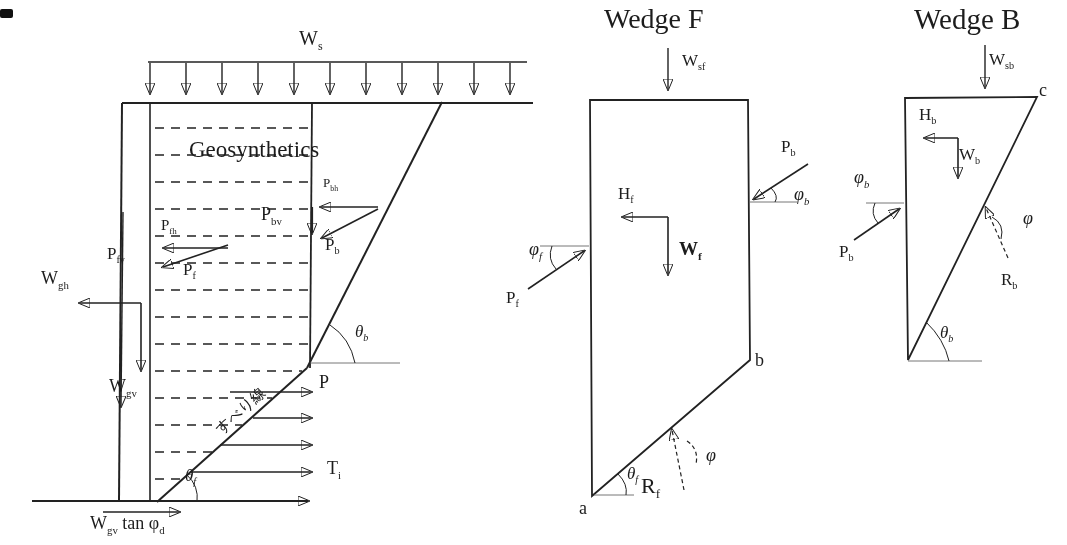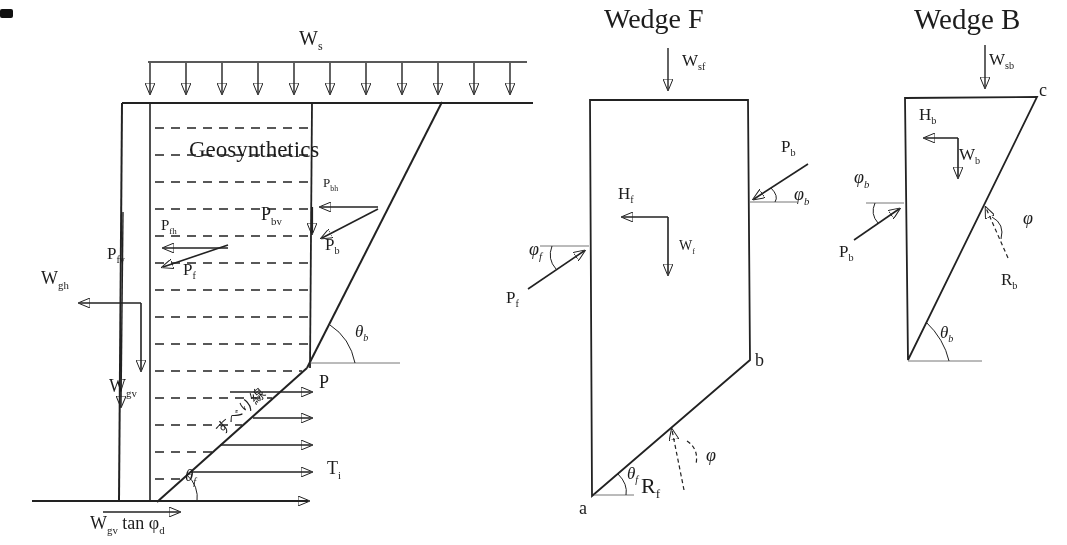--- a/index.html
+++ b/index.html
@@ -140,21 +140,21 @@
       <div class="lbl" style="left: 325px; top: 236px; font-size: 17px;"><span>P</span><sub>b</sub></div>
       <div class="lbl it" style="left: 355px; top: 323px; font-size: 17px;"><span>θ</span><sub>b</sub></div>
       <div class="lbl" style="left: 319px; top: 373px; font-size: 18px;"><span>P</span></div>
       <div class="lbl" style="left: 327px; top: 459px; font-size: 18px; font-family: Liberation Serif, serif;"><span>T</span><sub>i</sub></div>
       <div class="lbl it" style="left: 185px; top: 467px; font-size: 17px;"><span>θ</span><sub>f</sub></div>
       <div class="lbl" style="left: 90px; top: 514px; font-size: 18px;"><span>W</span><sub>gv</sub><span> tan φ</span><sub>d</sub></div>
       <div class="lbl" style="left: 218px; top: 424px; font-size: 15px; transform: rotate(-42deg); transform-origin: left center;"><span>すべり線</span></div>
       <div class="lbl" style="left: 604px; top: 5px; font-size: 28px;"><span>Wedge F</span></div>
       <div class="lbl" style="left: 682px; top: 52px; font-size: 17px;"><span>W</span><sub>sf</sub></div>
       <div class="lbl" style="left: 618px; top: 185px; font-size: 17px;"><span>H</span><sub>f</sub></div>
-      <div class="lbl" style="left: 679px; top: 239px; font-size: 14px;"><span>W</span><sub>f</sub></div>
+      <div class="lbl" style="left: 679px; top: 239px; font-size: 19px; font-weight: bold;"><span>W</span><sub>f</sub></div>
       <div class="lbl it" style="left: 529px; top: 212px; font-size: 18px; margin-top: 28px;"><span>φ</span><sub>f</sub></div>
       <div class="lbl" style="left: 506px; top: 289px; font-size: 17px;"><span>P</span><sub>f</sub></div>
       <div class="lbl" style="left: 781px; top: 138px; font-size: 17px;"><span>P</span><sub>b</sub></div>
       <div class="lbl it" style="left: 794px; top: 185px; font-size: 18px;"><span>φ</span><sub>b</sub></div>
       <div class="lbl" style="left: 755px; top: 351px; font-size: 18px;"><span>b</span></div>
       <div class="lbl" style="left: 579px; top: 499px; font-size: 18px;"><span>a</span></div>
       <div class="lbl it" style="left: 627px; top: 465px; font-size: 17px;"><span>θ</span><sub>f</sub></div>
       <div class="lbl" style="left: 641px; top: 475px; font-size: 22px;"><span>R</span><sub>f</sub></div>
       <div class="lbl it" style="left: 706px; top: 446px; font-size: 18px;"><span>φ</span></div>
       <div class="lbl" style="left: 914px; top: 5px; font-size: 29px;"><span>Wedge B</span></div>

